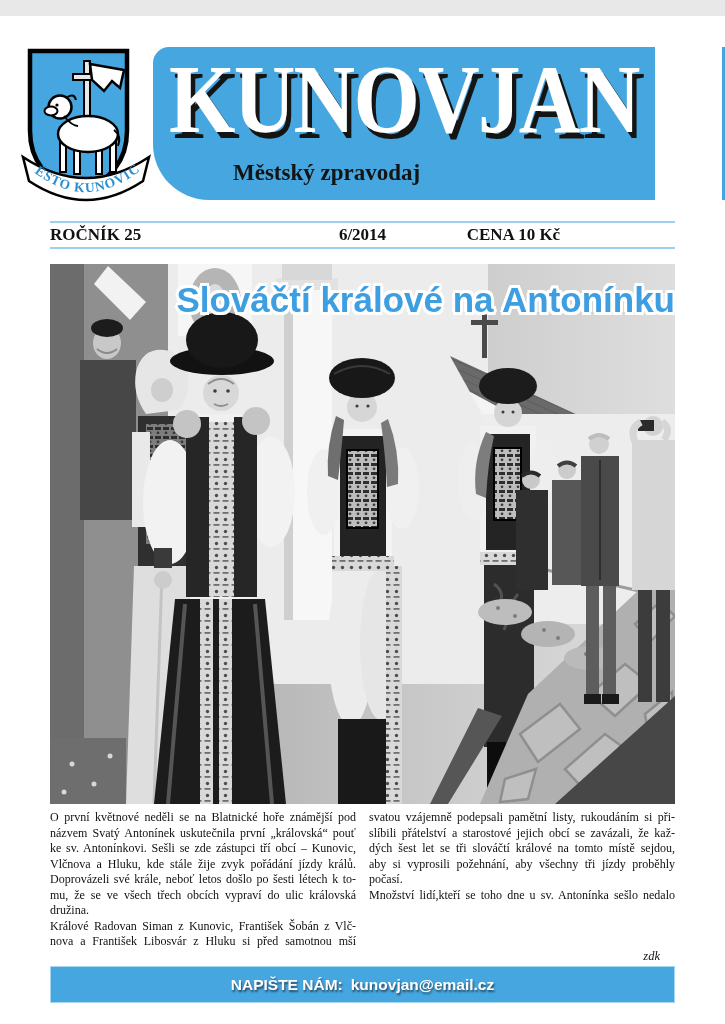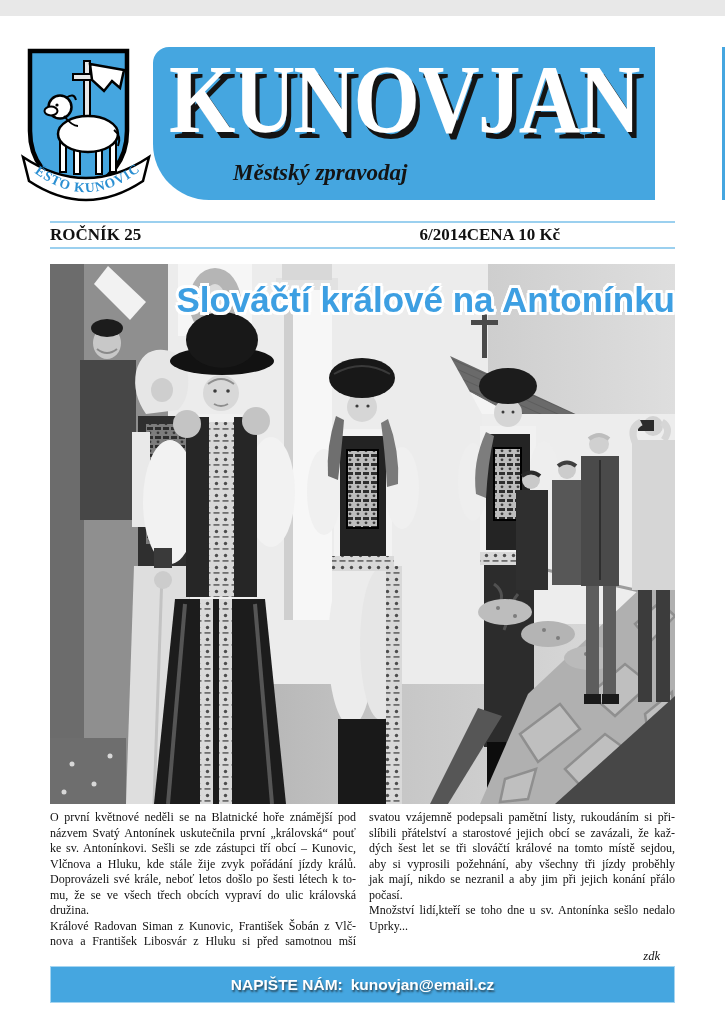--- a/index.html
+++ b/index.html
@@ -6,29 +6,29 @@
   .page{position:relative;width:725px;height:1024px;background:#fff;overflow:hidden;
         font-family:"Liberation Serif",serif;margin:16px auto;}
 
   
   .band{position:absolute;left:153px;top:31px;width:502px;height:153px;
         background:var(--accent);border-radius:16px 0 0 56px;}
   .edge-strip{position:absolute;right:0;top:31px;width:3px;height:153px;background:var(--accent);}
   .mast-title{position:absolute;left:16px;top:2px;font-weight:bold;font-size:97px;line-height:1.05;
         color:#fff;letter-spacing:-2px;text-shadow:5px 6px 0 #141414;
         transform:scaleX(0.88);transform-origin:left top;white-space:nowrap;}
-  .mast-sub{position:absolute;left:80px;top:113px;font-weight:bold;font-size:23px;color:#141414;font-style:italic;}
+  .mast-sub{position:absolute;left:80px;top:113px;font-weight:bold;font-size:23px;color:#141414;}
   .crest{position:absolute;left:20px;top:28px;}
 
   
   .issuebar{position:absolute;left:50px;top:205px;width:625px;height:24px;
         border-top:2px solid var(--rule);border-bottom:2px solid var(--rule);
         display:flex;align-items:center;font-weight:bold;font-size:17px;color:#111;}
   .issuebar .vol{flex:1;text-align:left;}
-  .issuebar .iss{flex:1;text-align:right;}
+  .issuebar .iss{flex:1;text-align:center;}
   .issuebar .price{flex:1;text-align:left;}
 
   
   .photo{position:absolute;left:50px;top:248px;width:625px;height:540px;overflow:hidden;}
   .photo svg{display:block;}
   .headline{position:absolute;top:16px;left:0;right:0;text-align:right;
         font-family:"Liberation Sans",sans-serif;font-weight:bold;font-size:35px;
         color:var(--headline);white-space:nowrap;
         text-shadow:-2px -2px 0 #fff,2px -2px 0 #fff,-2px 2px 0 #fff,2px 2px 0 #fff,
                     -3px 0 0 #fff,3px 0 0 #fff,0 -3px 0 #fff,0 3px 0 #fff,
@@ -304,24 +304,22 @@
         <div class="bodyline just">mu, že se ve všech třech obcích vypraví do ulic královská</div>
         <div class="bodyline">družina.</div>
         <div class="bodyline just">Králové Radovan Siman z Kunovic, František Šobán z Vlč-</div>
         <div class="bodyline just">nova a František Libosvár z Hluku si před samotnou mší</div>
       </div>
     <div class="col">
     <div class="bodyline just">svatou vzájemně podepsali pamětní listy, rukoudáním si při-</div>
         <div class="bodyline just">slíbili přátelství a starostové jejich obcí se zavázali, že kaž-</div>
         <div class="bodyline just">dých šest let se tři slováčtí králové na tomto místě sejdou,</div>
         <div class="bodyline just">aby si vyprosili požehnání, aby všechny tři jízdy proběhly</div>
-        <div class="bodyline just">jak mají, nikdo se nezranil a aby jim při jejich konání přálo</div>
         <div class="bodyline">počasí.</div>
         <div class="bodyline just">Množství lidí,kteří se toho dne u sv. Antonínka sešlo nedalo</div>
-        <div class="bodyline">Uprky...</div>
       </div>
   </div>
   <div class="article" style="top:933px;">
     <div class="col"></div>
     <div class="col sig">zdk</div>
   </div>
 
   <div class="footer">
     <span>NAPIŠTE NÁM:</span>
     <span>kunovjan@email.cz</span>

